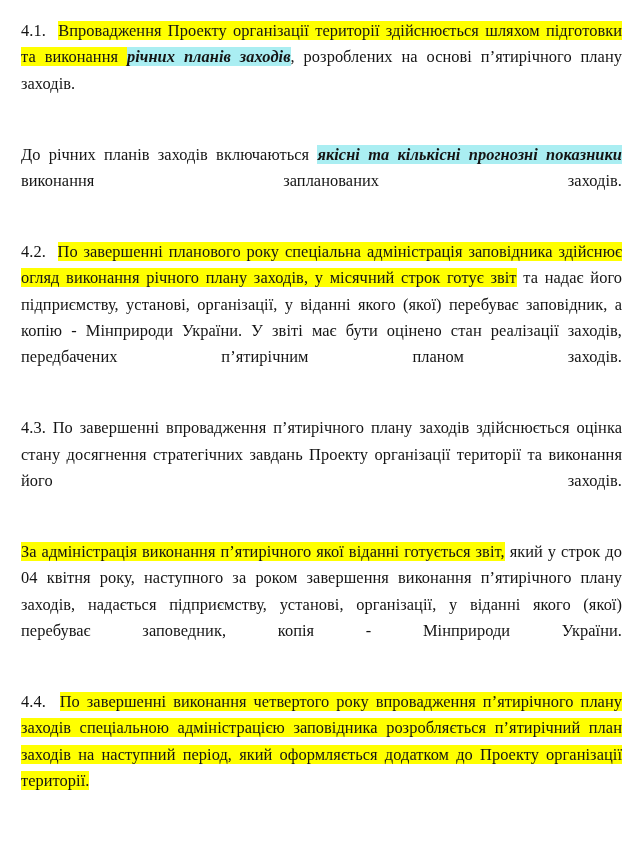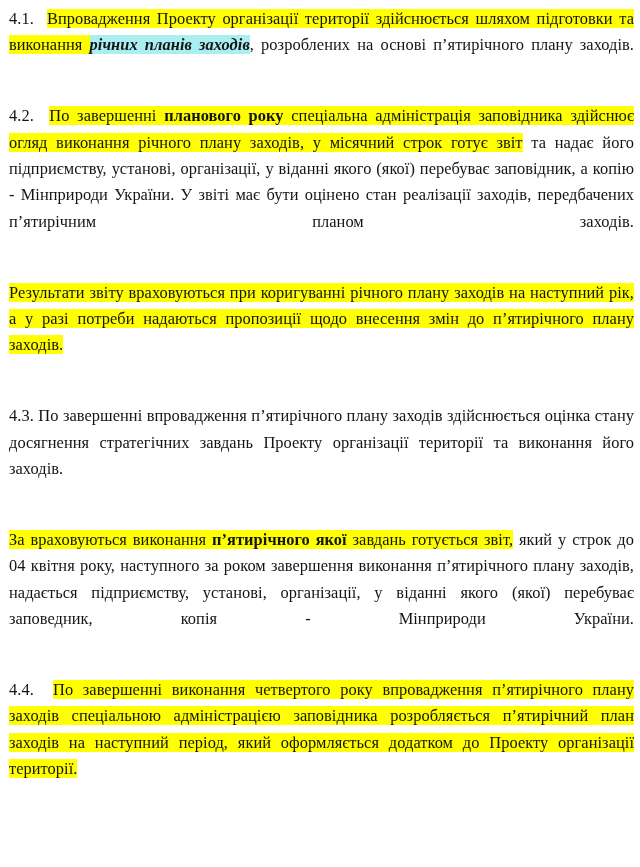--- a/index.html
+++ b/index.html
@@ -19,75 +19,75 @@
     width: 640px;
     height: 867px;
     padding: 0;
     box-sizing: border-box;
   }
   .page {
     padding: 6px 6px 0 9px;
     box-sizing: border-box;
   }
   p.para {
-    margin: 0;
+    margin: 12px;
     font-size: 16.4px;
     line-height: 26.4px;
     text-align: justify;
     text-justify: inter-word;
     letter-spacing: 0.05px;
     word-spacing: 0.2px;
   }
   p.gap { margin-bottom: 18px; }
 
   .hl-y {
     background-color: #ffff00;
     box-decoration-break: clone;
     -webkit-box-decoration-break: clone;
   }
   .hl-c {
     background-color: #aaeef2;
     box-decoration-break: clone;
     -webkit-box-decoration-break: clone;
   }
-  .b { font-weight: bold; }
+  .b { font-weight: normal; }
   .bi { font-weight: bold; font-style: italic; }
 
   
   p.para:after {
     content: "";
     display: inline-block;
     width: 100%;
   }
 </style>
 </head>
 <body>
 
 <div id="doc">
   <div class="page">
 
     <p class="para gap">
       <span>4.1.&nbsp; </span><span class="hl-y">Впровадження Проекту організації території здійснюється шляхом підготовки та виконання </span><span class="hl-c bi">річних планів заходів</span><span>, розроблених на основі п’ятирічного плану заходів.</span>
     </p>
 
+    <p class="para gap">
+      <span>До річних планів заходів включаються </span><span class="hl-c bi">якісні та кількісні прогнозні показники</span><span> виконання запланованих заходів.</span>
+    </p>
 
     <p class="para gap">
       <span>4.2.&nbsp; </span><span class="hl-y">По завершенні </span><span class="hl-y b">планового року</span><span class="hl-y"> спеціальна адміністрація заповідника здійснює огляд виконання річного плану заходів, у місячний строк готує звіт</span><span> та надає його підприємству, установі, організації, у віданні якого (якої) перебуває заповідник, а копію - Мінприроди України. У звіті має бути оцінено стан реалізації заходів, передбачених п’ятирічним планом заходів.</span>
     </p>
 
-    <p class="para gap">
-      <span class="hl-y">Результати звіту враховуються при коригуванні річного плану заходів на наступний рік, а у разі потреби надаються пропозиції щодо внесення змін до п’ятирічного плану заходів.</span>
-    </p>
 
     <p class="para gap">
       <span>4.3. По завершенні впровадження п’ятирічного плану заходів здійснюється оцінка стану досягнення стратегічних завдань Проекту організації території та виконання його заходів.</span>
     </p>
 
     <p class="para gap">
-      <span class="hl-y">За враховуються виконання </span><span class="hl-y b">п’ятирічного якої</span><span class="hl-y"> завдань готується звіт,</span><span> який у строк до 04 квітня року, наступного за роком завершення виконання п’ятирічного плану заходів, надається підприємству, установі, організації, у віданні якого (якої) перебуває заповедник, копія - Мінприроди України.</span>
+      <span class="hl-y">За адміністрація виконання </span><span class="hl-y b">п’ятирічного якої</span><span class="hl-y"> віданні готується звіт,</span><span> який у строк до 04 квітня року, наступного за роком завершення виконання п’ятирічного плану заходів, надається підприємству, установі, організації, у віданні якого (якої) перебуває заповедник, копія - Мінприроди України.</span>
     </p>
 
     <p class="para gap">
       <span>4.4.&nbsp; </span><span class="hl-y">По завершенні виконання четвертого року впровадження п’ятирічного плану заходів спеціальною адміністрацією заповідника розробляється п’ятирічний план заходів на наступний період, який оформляється додатком до Проекту організації території.</span>
     </p>
 
   </div>
 </div>
 
 </body></html>

